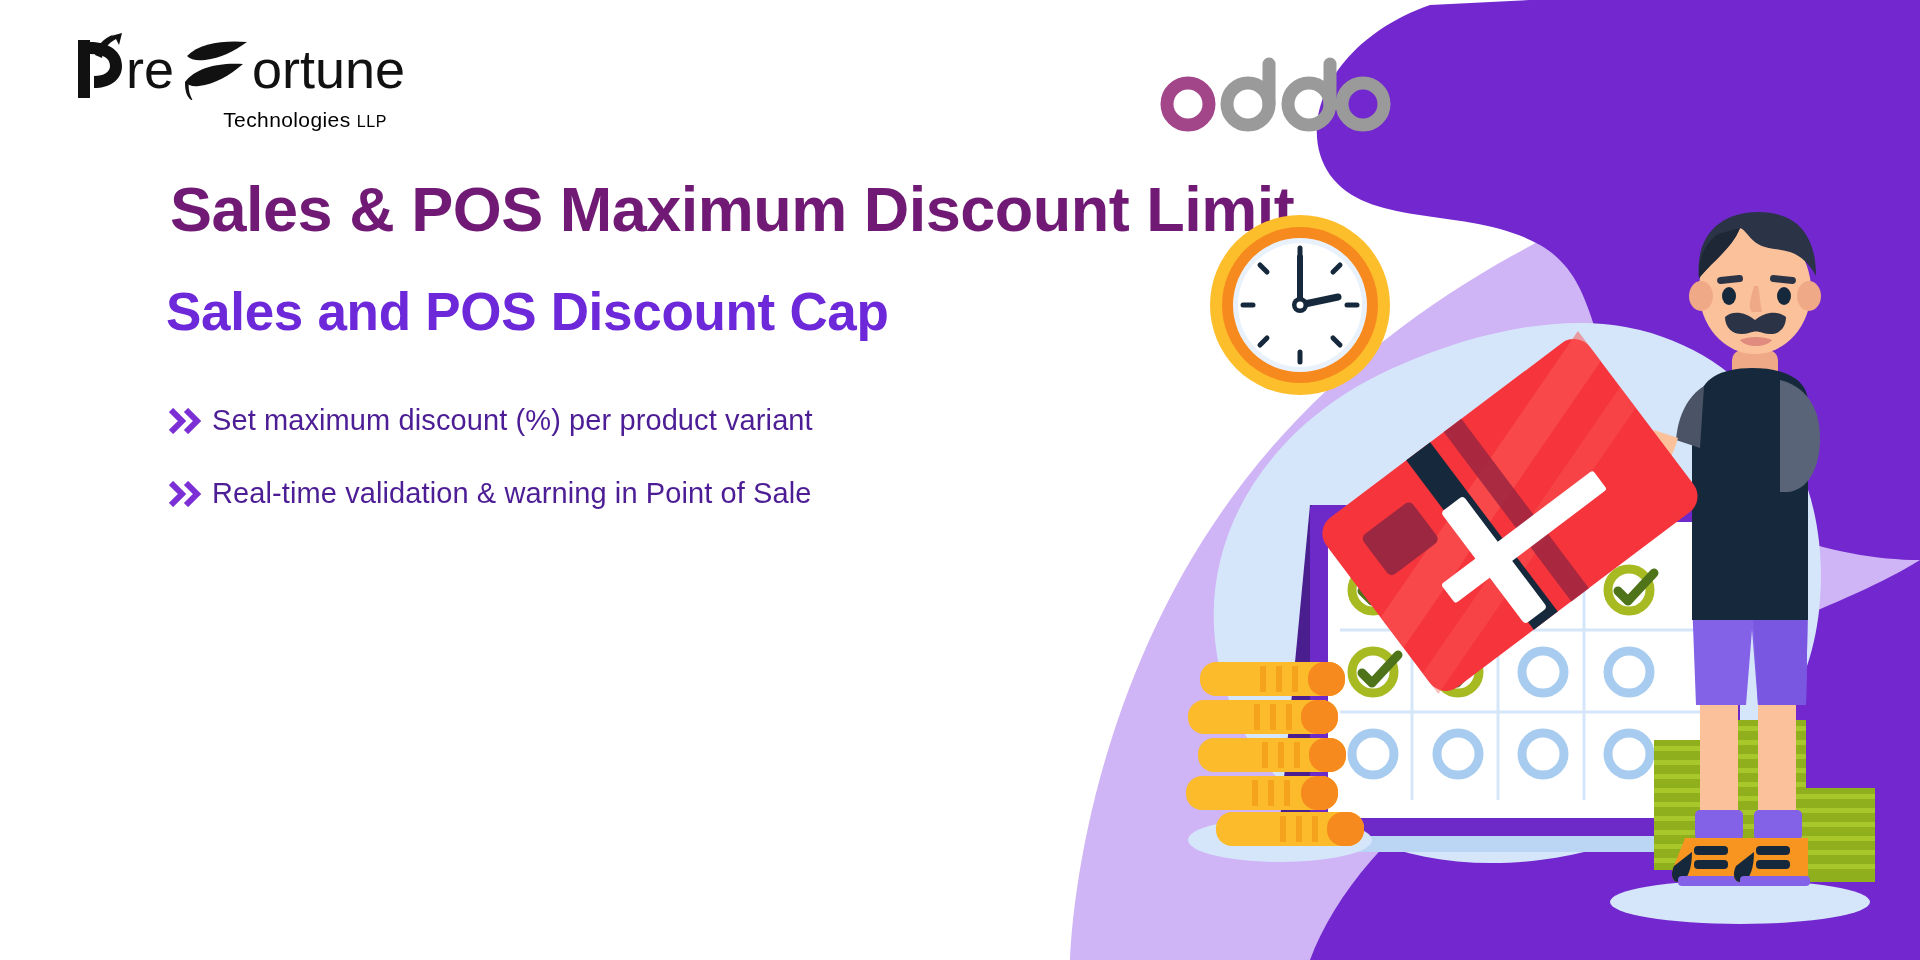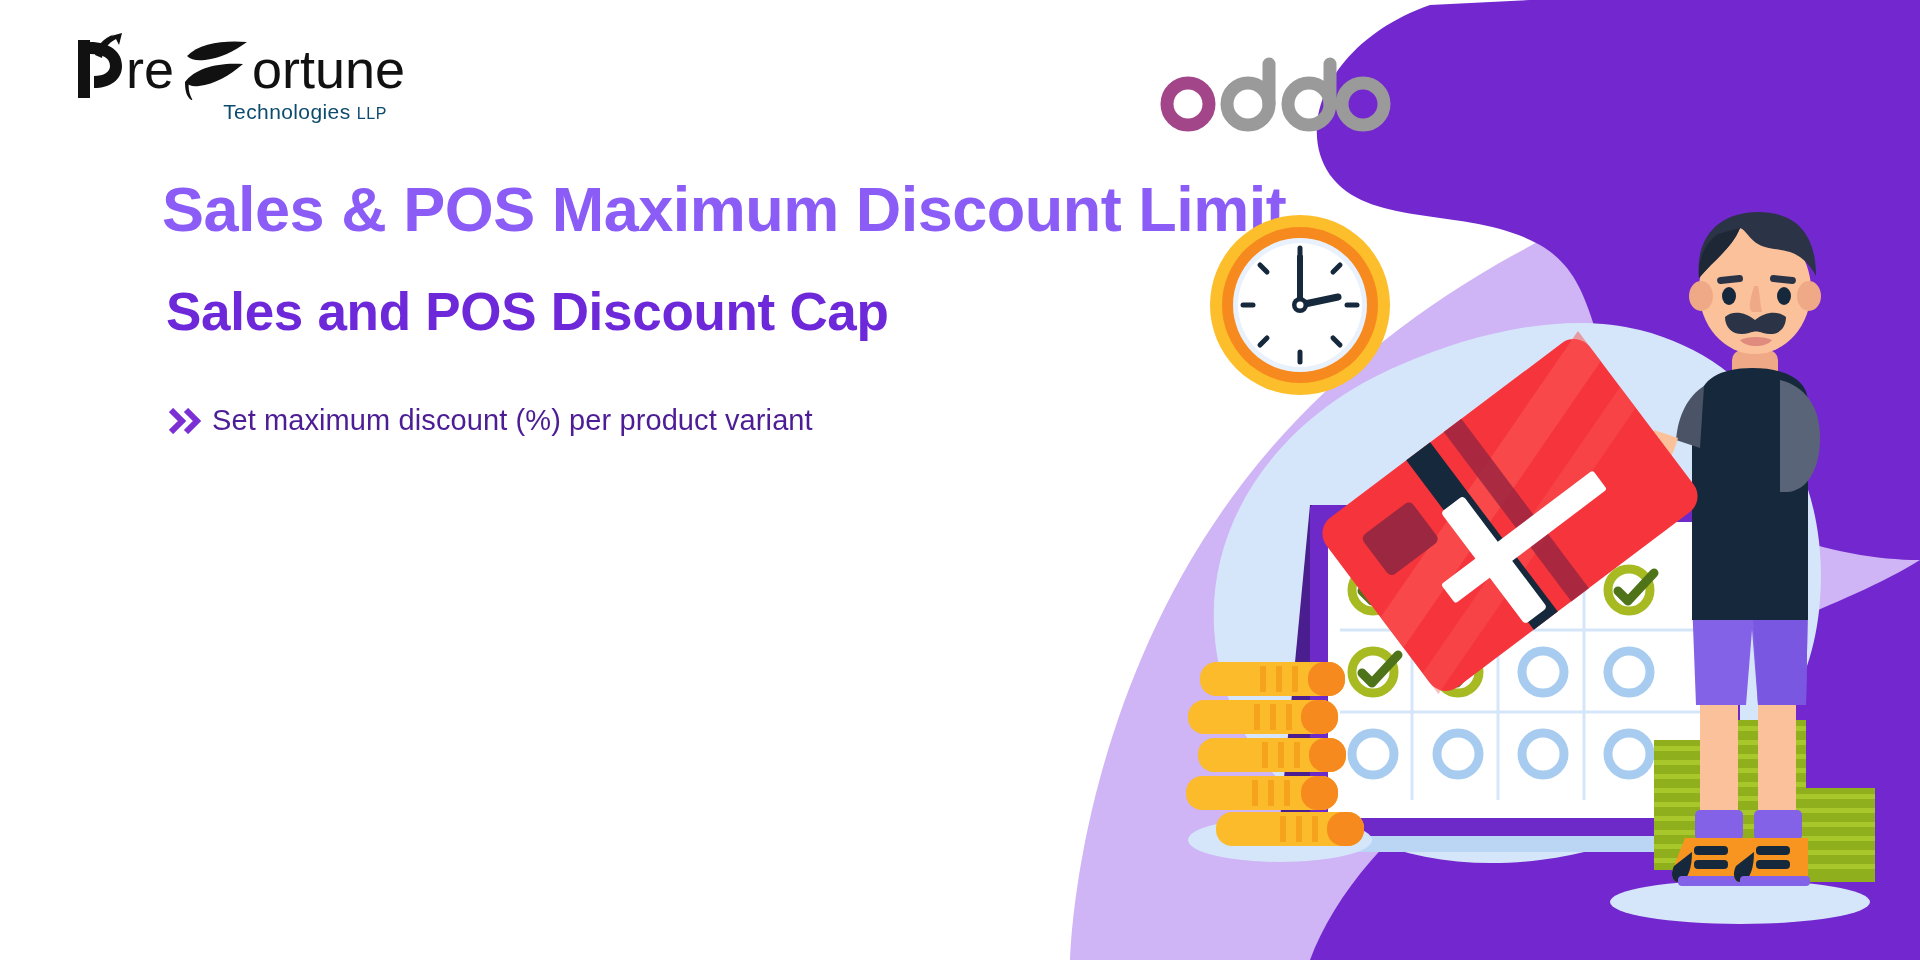--- a/index.html
+++ b/index.html
@@ -12,39 +12,39 @@
 
   #stage { position:absolute; inset:0; width:1920px; height:960px; overflow:hidden; background:#fff; }
 
   
   .bg-layer { position:absolute; inset:0; width:1920px; height:960px; }
 
   
   .logo-block { position:absolute; left:70px; top:28px; width:420px; }
   .logo-mark { display:block; }
   .logo-sub {
-    margin-top:0;
+    margin-top:8px;
     text-align:center;
     font-size:21px;
     letter-spacing:0.4px;
-    color:#0c4a6e;
+    color:#000000;
     font-family:"Liberation Sans", sans-serif;
     padding-left:50px;
   }
   .logo-sub .llp { font-size:16px; letter-spacing:0.5px; }
 
   
   .odoo-block { position:absolute; left:1152px; top:52px; }
 
   
   .title {
-    position:absolute; left:162px; top:176px;
+    position:absolute; left:170px; top:176px;
     font-size:63px; line-height:1.05;
     font-weight:bold;
-    color:#8b5cf6;
+    color:#701a75;
     letter-spacing:-0.5px;
     white-space:nowrap;
   }
   .subtitle {
     position:absolute; left:166px; top:284px;
     font-size:53px; line-height:1.05;
     font-weight:bold;
     color:#6d28d9;
     letter-spacing:-0.3px;
     white-space:nowrap;
@@ -139,20 +139,29 @@
         <svg width="34" height="26" viewBox="0 0 34 26">
             <path d="M2,2 L13,13 L2,24" stroke="#7B2FD4" stroke-width="6" fill="none" stroke-linecap="butt" stroke-linejoin="miter"></path>
             <path d="M17,2 L28,13 L17,24" stroke="#7B2FD4" stroke-width="6" fill="none" stroke-linecap="butt" stroke-linejoin="miter"></path>
           </svg>
       </span>
       <span class="bullet-text">Set maximum discount (%) per product variant</span>
     </div>
 
 
 
+    <div class="bullet-row">
+      <span class="chev">
+        <svg width="34" height="26" viewBox="0 0 34 26">
+            <path d="M2,2 L13,13 L2,24" stroke="#7B2FD4" stroke-width="6" fill="none"></path>
+            <path d="M17,2 L28,13 L17,24" stroke="#7B2FD4" stroke-width="6" fill="none"></path>
+          </svg>
+      </span>
+      <span class="bullet-text">Real-time validation &amp; warning in Point of Sale</span>
+    </div>
 
 
   </div>
 
   <svg class="illo" width="740" height="760" viewBox="0 0 740 760">
 
     <g>
       <circle cx="120" cy="105" r="90" fill="#FDBE2B"></circle>
       <circle cx="120" cy="105" r="78" fill="#F78A1E"></circle>
       <circle cx="120" cy="105" r="67" fill="#E8F1FC"></circle>

